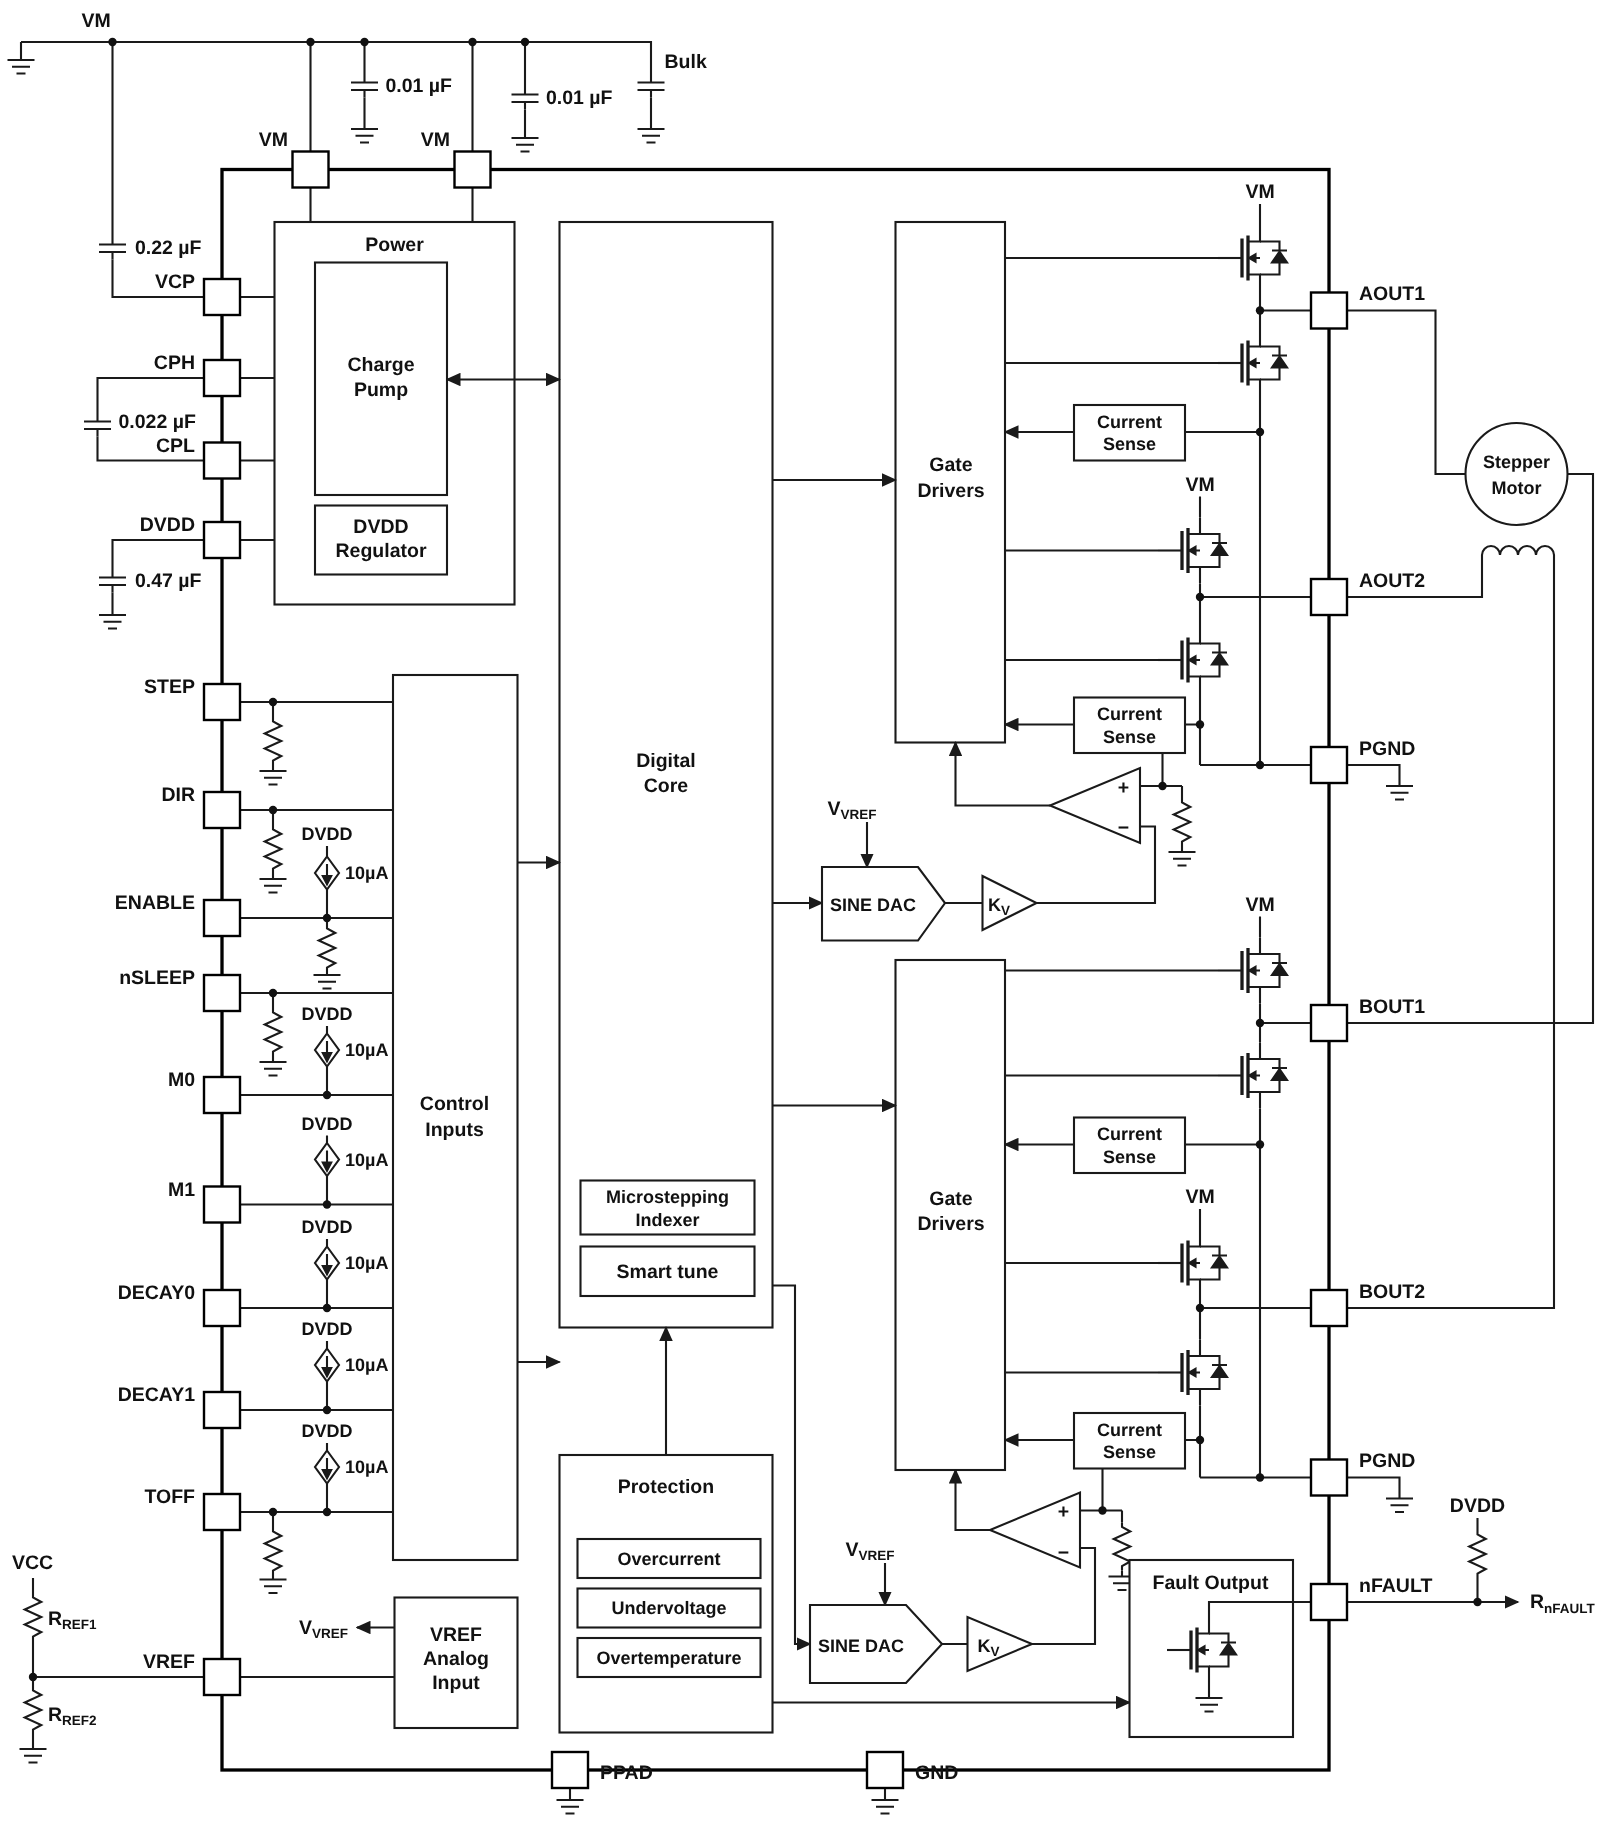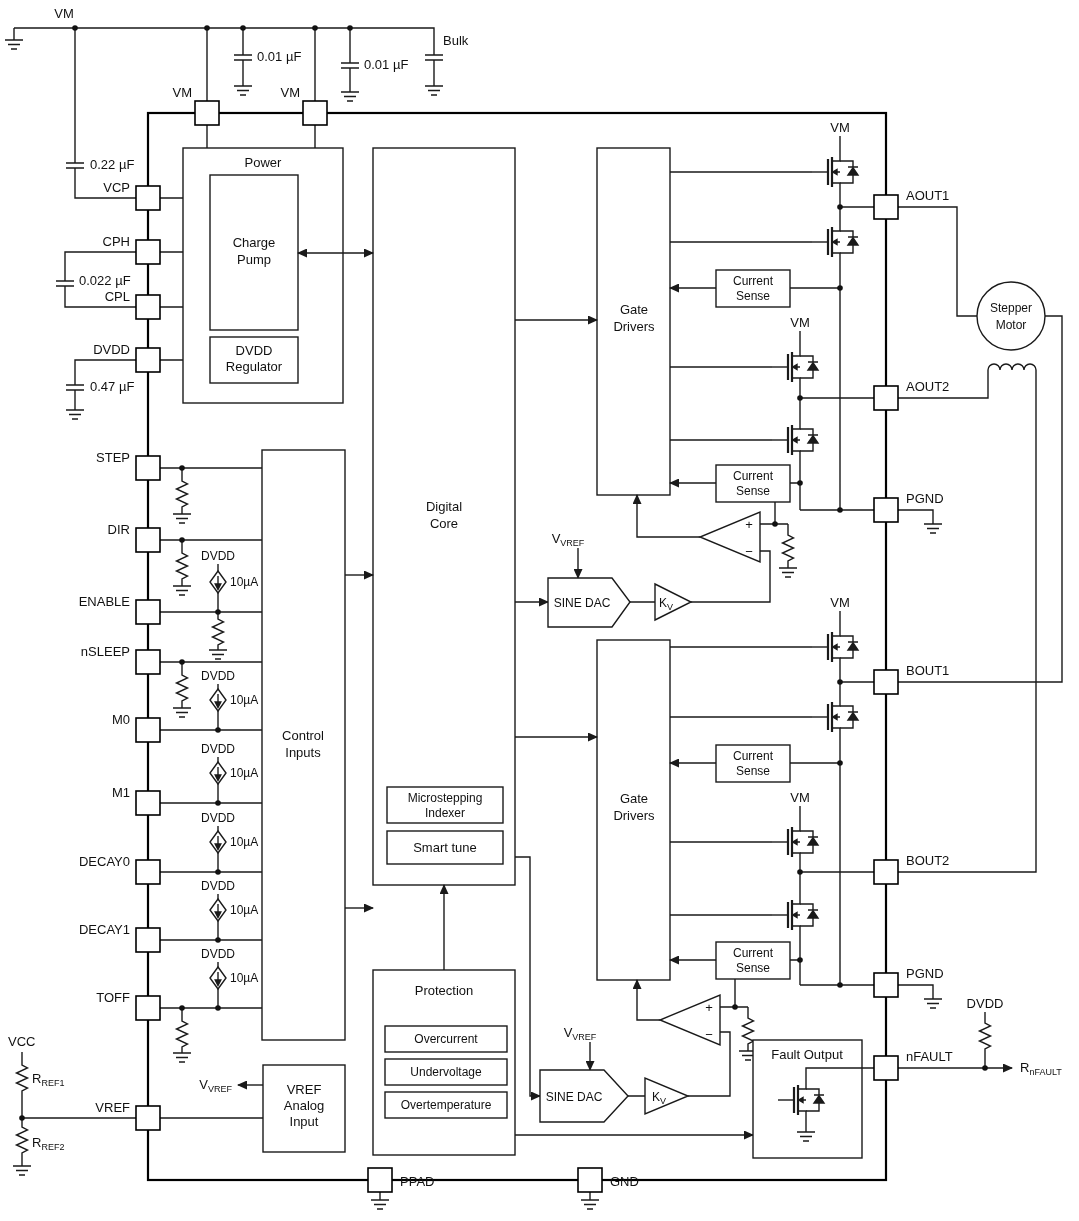--- a/index.html
+++ b/index.html
@@ -1,16 +1,16 @@
 <!DOCTYPE html>
 <html><head>
 <meta charset="utf-8">
 <style>
   html,body { margin:0; padding:0; background:#fff; }
-  #stage { width:1079px; height:1221px; background:#fff; position:relative; font-family:"Liberation Sans", sans-serif; }
+  #stage { width:1079px; height:1221px; background:#fff; position:relative; font-family:"Liberation Sans", sans-serif;font-weight:bold; }
   svg { font-family:"Liberation Sans", sans-serif; }
   .w   { stroke:#1a1a1a; stroke-width:1.4; fill:none; }
   use.sym { stroke:#1a1a1a; stroke-width:1.4; fill:none; }
   .box  { fill:#ffffff; stroke:#1a1a1a; stroke-width:1.4; }
   .chip { fill:none; stroke:#000000; stroke-width:2.2; }
   .pin  { fill:#ffffff; stroke:#000000; stroke-width:1.6; }
   .dot  { fill:#111111; }
   text  { fill:#111111; font-size:13px; }
   .fs12 { font-size:12px; }
   .sub  { font-size:9px; }

